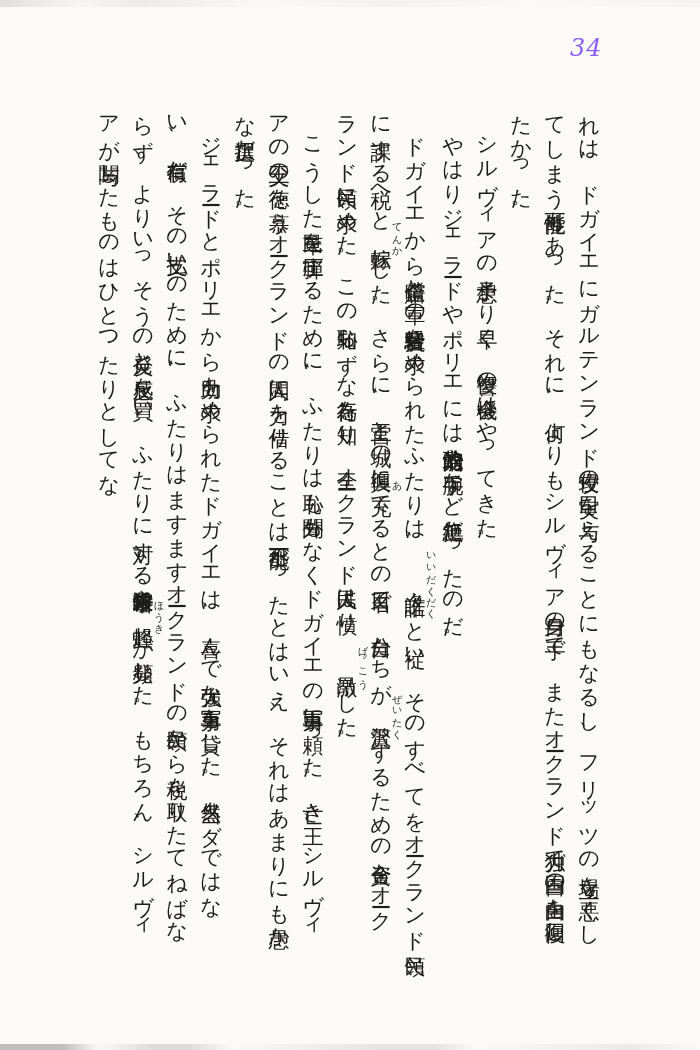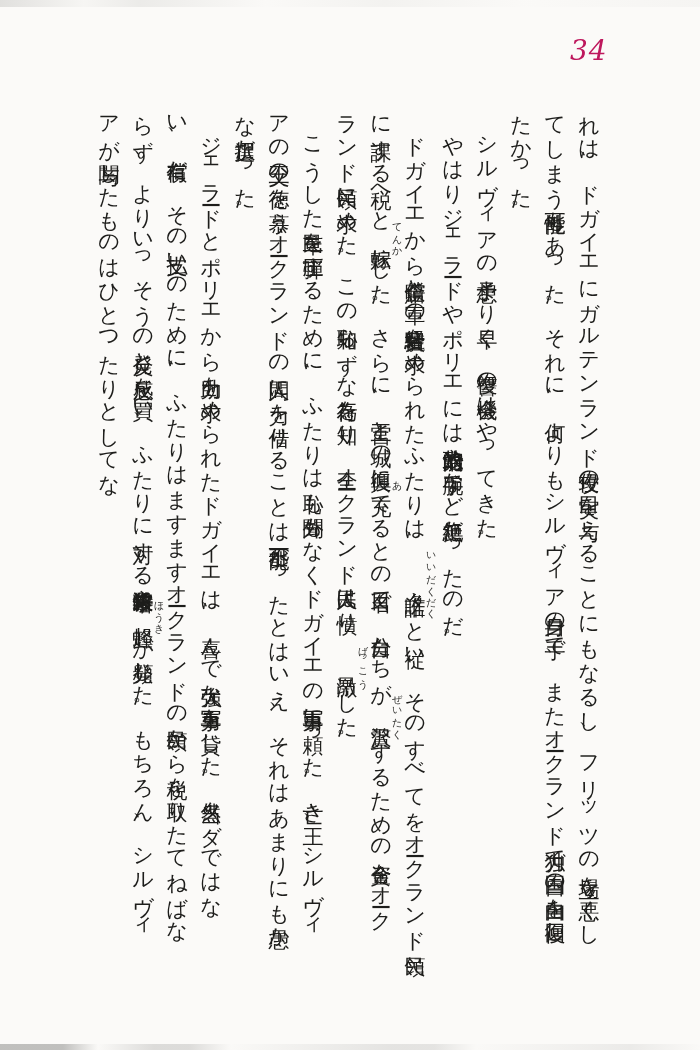--- a/index.html
+++ b/index.html
@@ -43,23 +43,23 @@
       rgba(160,160,158,0.25) 56%,
       rgba(160,160,158,0.25) 62%,
       rgba(235,235,233,0.05) 68%,
       rgba(170,170,168,0.20) 90%,
       rgba(235,235,233,0.05) 100%);
   }
   .page-number {
     position: absolute;
     top: 34px;
     left: 570px;
-    font-size: 28px;
+    font-size: 24px;
     font-style: italic;
-    color: #be185d;
+    color: #8b5cf6;
     letter-spacing: 1px;
   }
   .text-block {
     position: absolute;
     top: 101px;
     right: 94px;
     height: 842px;
     writing-mode: vertical-rl;
     text-orientation: mixed;
     font-size: 21px;

